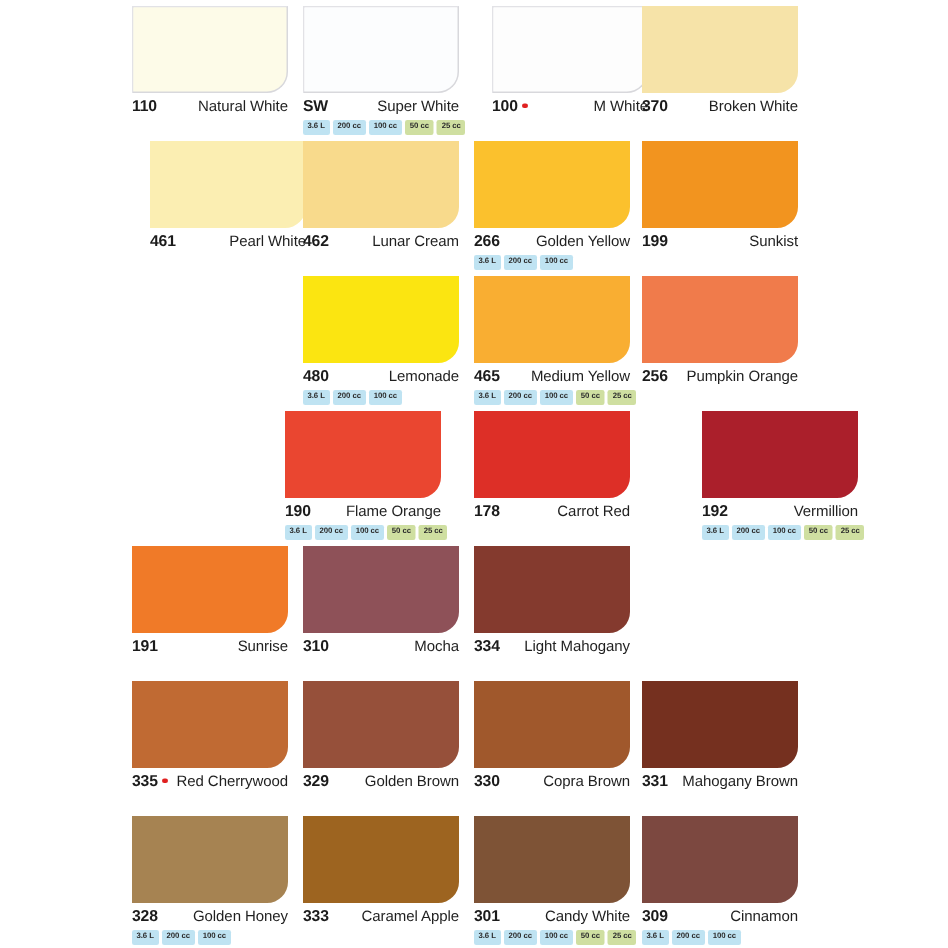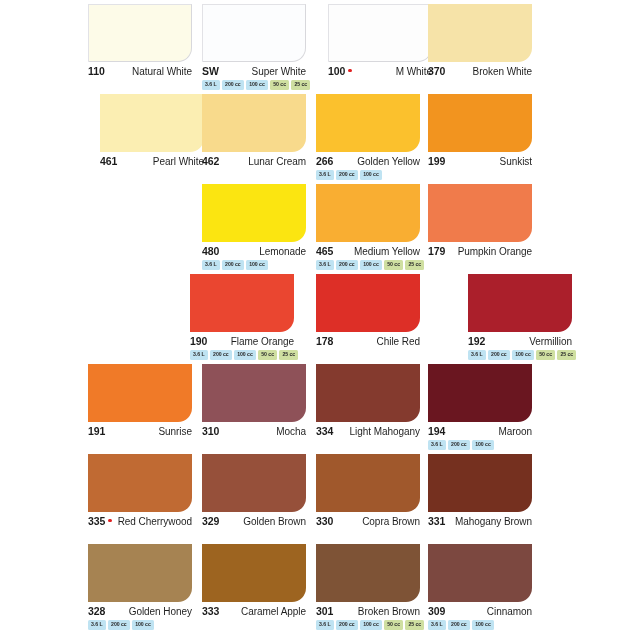--- a/index.html
+++ b/index.html
@@ -220,21 +220,21 @@
           <span class="badge blue">200 cc</span>
           <span class="badge blue">100 cc</span>
           <span class="badge green">50 cc</span>
           <span class="badge green">25 cc</span>
         </div>
       </div>
       <div class="swatch-cell" style="left: 428px;">
         <div class="chip" style="background: rgb(240, 123, 75);"></div>
         <div class="label-line">
           <span class="code">
-            <span>179</span>
+            <span>256</span>
           </span>
           <span class="cname">Pumpkin Orange</span>
         </div>
       </div>
     </div>
     <div class="swatch-row" style="top: 274px;">
       <div class="swatch-cell" style="left: 190px; padding-left: 24px;">
         <div class="chip" style="background: rgb(234, 70, 48);"></div>
         <div class="label-line">
           <span class="code">
@@ -249,21 +249,21 @@
           <span class="badge green">50 cc</span>
           <span class="badge green">25 cc</span>
         </div>
       </div>
       <div class="swatch-cell" style="left: 316px;">
         <div class="chip" style="background: rgb(221, 47, 39);"></div>
         <div class="label-line">
           <span class="code">
             <span>178</span>
           </span>
-          <span class="cname">Chile Red</span>
+          <span class="cname">Carrot Red</span>
         </div>
       </div>
       <div class="swatch-cell" style="left: 428px; margin-left: 40px;">
         <div class="chip" style="background: rgb(171, 31, 43);"></div>
         <div class="label-line">
           <span class="code">
             <span>192</span>
           </span>
           <span class="cname">Vermillion</span>
         </div>
@@ -297,34 +297,20 @@
       </div>
       <div class="swatch-cell" style="left: 316px;">
         <div class="chip" style="background: rgb(132, 58, 46);"></div>
         <div class="label-line">
           <span class="code">
             <span>334</span>
           </span>
           <span class="cname">Light Mahogany</span>
         </div>
       </div>
-      <div class="swatch-cell" style="left: 428px;">
-        <div class="chip" style="background: rgb(106, 22, 32);"></div>
-        <div class="label-line">
-          <span class="code">
-            <span>194</span>
-          </span>
-          <span class="cname">Maroon</span>
-        </div>
-        <div class="badges">
-          <span class="badge blue">3.6 L</span>
-          <span class="badge blue">200 cc</span>
-          <span class="badge blue">100 cc</span>
-        </div>
-      </div>
     </div>
     <div class="swatch-row" style="top: 454px;">
       <div class="swatch-cell" style="left: 88px;">
         <div class="chip" style="background: rgb(192, 106, 51);"></div>
         <div class="label-line">
           <span class="code">
             <span>335</span>
             <span class="dot"></span>
           </span>
           <span class="cname">Red Cherrywood</span>
@@ -381,21 +367,21 @@
           </span>
           <span class="cname">Caramel Apple</span>
         </div>
       </div>
       <div class="swatch-cell" style="left: 316px;">
         <div class="chip" style="background: rgb(126, 83, 54);"></div>
         <div class="label-line">
           <span class="code">
             <span>301</span>
           </span>
-          <span class="cname">Broken Brown</span>
+          <span class="cname">Candy White</span>
         </div>
         <div class="badges">
           <span class="badge blue">3.6 L</span>
           <span class="badge blue">200 cc</span>
           <span class="badge blue">100 cc</span>
           <span class="badge green">50 cc</span>
           <span class="badge green">25 cc</span>
         </div>
       </div>
       <div class="swatch-cell" style="left: 428px;">

